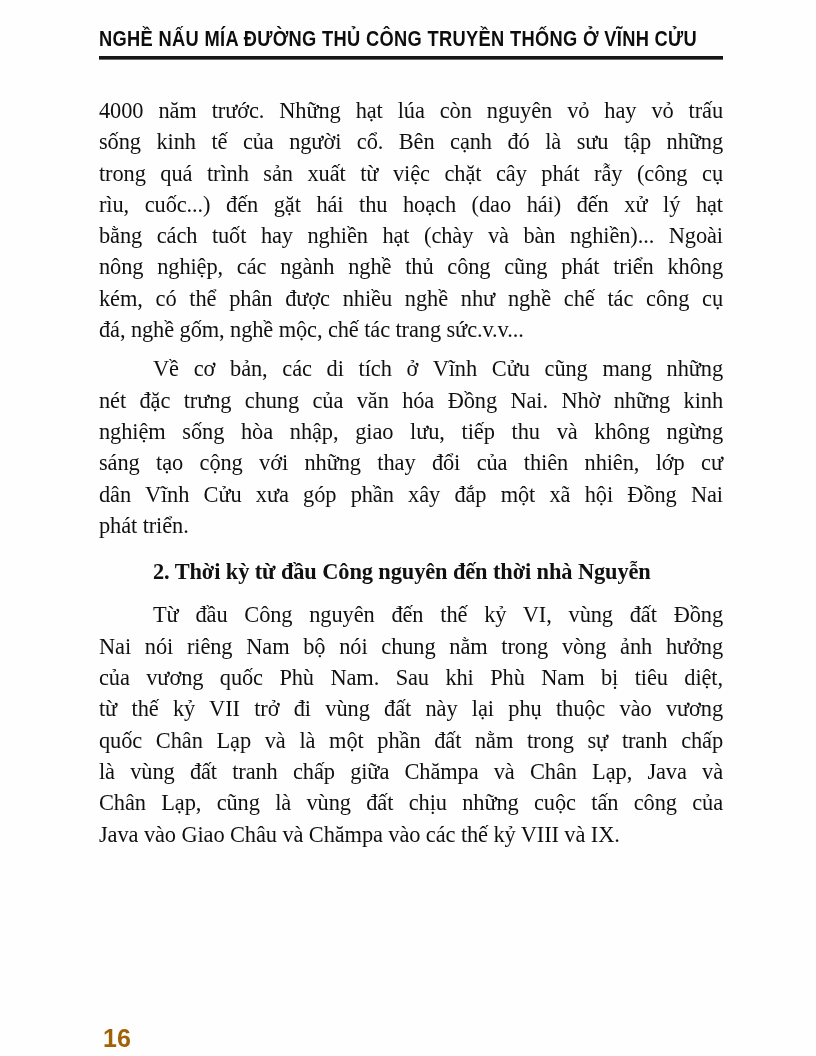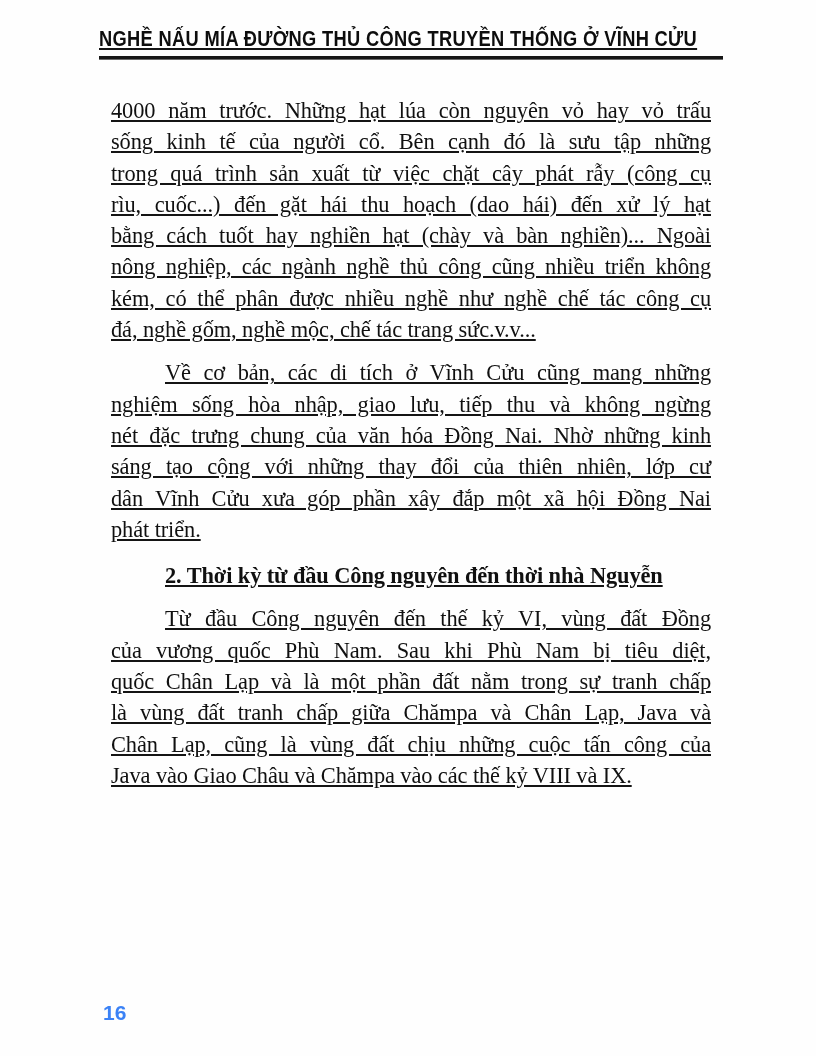--- a/index.html
+++ b/index.html
@@ -15,21 +15,20 @@
     background: #fefefe;
     color: #141414;
     font-family: "Liberation Serif", serif;
     overflow: hidden;
   }
   .inner {
     position: absolute;
     left: 99px;
     top: 26px;
     width: 624px;
-    text-decoration: underline;
   }
   .running-header {
     width: 624px;
   }
   .header-title {
     font-family: "Liberation Sans", sans-serif;
     font-weight: bold;
     font-size: 22px;
     line-height: 26px;
     letter-spacing: 0.4px;
@@ -44,78 +43,80 @@
     background: #161616;
     border-bottom: 1px solid #6a6a6a;
   }
   .text-body {
     margin-top: 35px;
     font-size: 22.4px;
     line-height: 31.3px;
     letter-spacing: -0.1px;
     color: #101010;
   }
-  .para { margin: 12px; }
+  .para { margin: 0; }
   .para + .para { margin-top: 8px; }
   .para.heading {
     font-weight: bold;
     margin-top: 15px;
     margin-bottom: 12px;
   }
   .line {
     text-align: justify;
     min-height: 31.3px;
   }
   .line.j { text-align-last: justify; }
   .line.first-indent { text-indent: 54px; }
   .page-number {
     position: absolute;
     left: 103px;
-    top: 1001px;
+    top: 1024px;
     font-family: "Liberation Sans", sans-serif;
     font-weight: bold;
-    font-size: 21px;
-    color: #3b82f6;
+    font-size: 25px;
+    color: #a16207;
   }
 </style>
 </head>
 <body>
 
 <div class="page">
   <div class="inner">
     <div class="running-header">
       <div class="header-title">NGHỀ NẤU MÍA ĐƯỜNG THỦ CÔNG TRUYỀN THỐNG Ở VĨNH CỬU</div>
       <div class="header-rule"></div>
     </div>
     <div class="text-body">
 
     <div class="para">
           <div class="line j">4000 năm trước. Những hạt lúa còn nguyên vỏ hay vỏ trấu</div>
           <div class="line j">sống kinh tế của người cổ. Bên cạnh đó là sưu tập những</div>
           <div class="line j">trong quá trình sản xuất từ việc chặt cây phát rẫy (công cụ</div>
           <div class="line j">rìu, cuốc...) đến gặt hái thu hoạch (dao hái) đến xử lý hạt</div>
           <div class="line j">bằng cách tuốt hay nghiền hạt (chày và bàn nghiền)... Ngoài</div>
-          <div class="line j">nông nghiệp, các ngành nghề thủ công cũng nhiều triển không</div>
+          <div class="line j">nông nghiệp, các ngành nghề thủ công cũng phát triển không</div>
           <div class="line j">kém, có thể phân được nhiều nghề như nghề chế tác công cụ</div>
           <div class="line">đá, nghề gốm, nghề mộc, chế tác trang sức.v.v...</div>
         </div>
         <div class="para">
           <div class="line j first-indent">Về cơ bản, các di tích ở Vĩnh Cửu cũng mang những</div>
+          <div class="line j">nét đặc trưng chung của văn hóa Đồng Nai. Nhờ những kinh</div>
           <div class="line j">nghiệm sống hòa nhập, giao lưu, tiếp thu và không ngừng</div>
-          <div class="line j">nét đặc trưng chung của văn hóa Đồng Nai. Nhờ những kinh</div>
           <div class="line j">sáng tạo cộng với những thay đổi của thiên nhiên, lớp cư</div>
           <div class="line j">dân Vĩnh Cửu xưa góp phần xây đắp một xã hội Đồng Nai</div>
           <div class="line">phát triển.</div>
         </div>
         <div class="para heading">
           <div class="line first-indent">2. Thời kỳ từ đầu Công nguyên đến thời nhà Nguyễn</div>
         </div>
         <div class="para">
           <div class="line j first-indent">Từ đầu Công nguyên đến thế kỷ VI, vùng đất Đồng</div>
+          <div class="line j">Nai nói riêng Nam bộ nói chung nằm trong vòng ảnh hưởng</div>
           <div class="line j">của vương quốc Phù Nam. Sau khi Phù Nam bị tiêu diệt,</div>
+          <div class="line j">từ thế kỷ VII trở đi vùng đất này lại phụ thuộc vào vương</div>
           <div class="line j">quốc Chân Lạp và là một phần đất nằm trong sự tranh chấp</div>
           <div class="line j">là vùng đất tranh chấp giữa Chămpa và Chân Lạp, Java và</div>
           <div class="line j">Chân Lạp, cũng là vùng đất chịu những cuộc tấn công của</div>
           <div class="line">Java vào Giao Châu và Chămpa vào các thế kỷ VIII và IX.</div>
         </div>
       </div>
   </div>
   <div class="page-number">16</div>
 </div>
 

